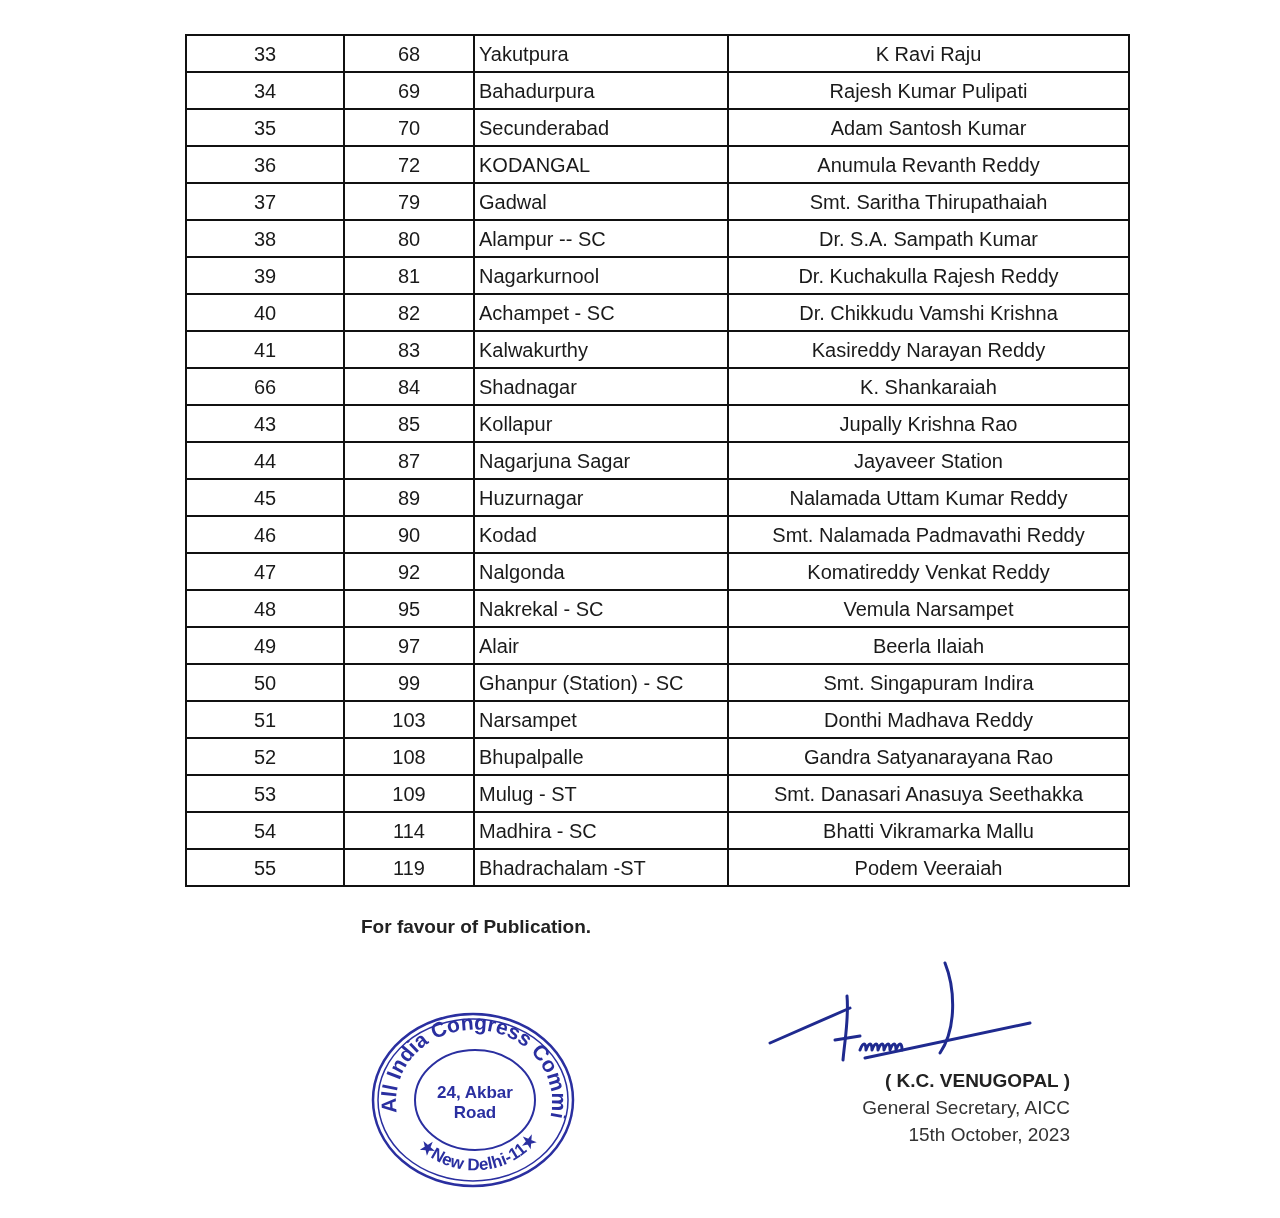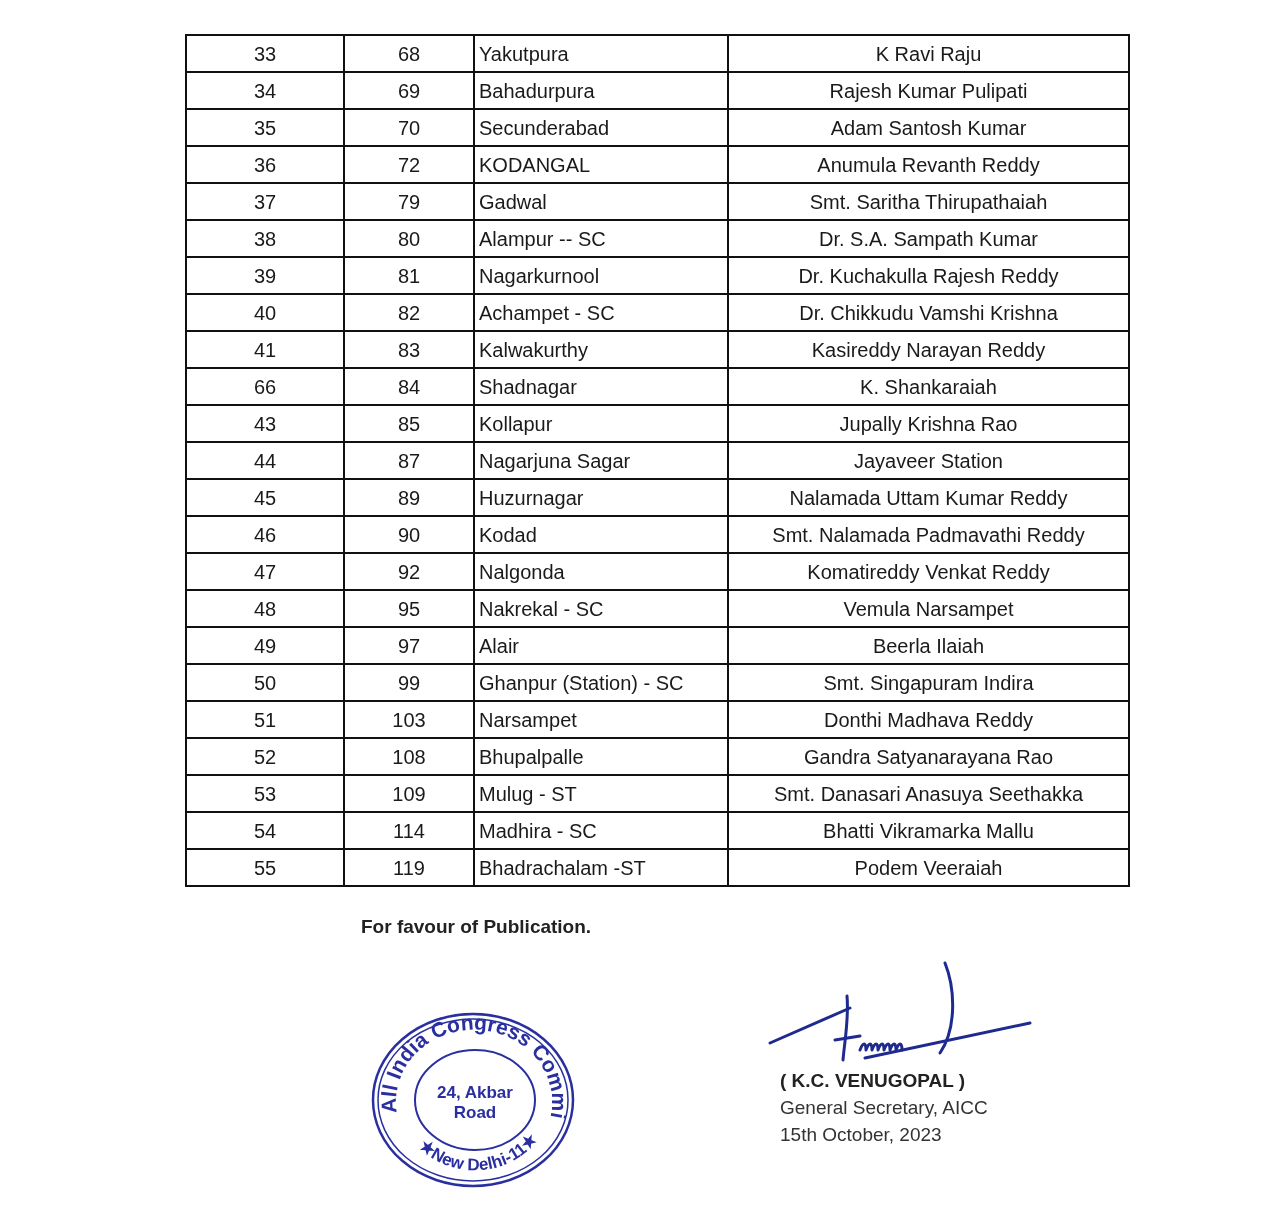--- a/index.html
+++ b/index.html
@@ -23,21 +23,21 @@
   td.c-ac { width: 244px; text-align: left; border-radius: 16px; }
   td.c-name { text-align: center; }
   .note {
     position: absolute; left: 345px; top: 916px;
     font-size: 19px; font-weight: bold; color: #222; margin-left: 16px;
   }
   .stamp { position: absolute; left: 368px; top: 1008px; width: 210px; height: 180px; }
   .signature { position: absolute; left: 765px; top: 958px; width: 280px; height: 110px; }
   .sig-block {
     position: absolute; left: 780px; top: 1067px; width: 290px;
-    text-align: left; font-size: 19px; color: #333; line-height: 27px;
+    text-align: right; font-size: 19px; color: #333; line-height: 27px;
   }
   .sig-name { font-weight: bold; color: #222; }
 </style>
 </head>
 <body>
 
 <table class="candidates">
   <tbody id="table-body">
       <tr>
         <td class="c-sno">33</td>

